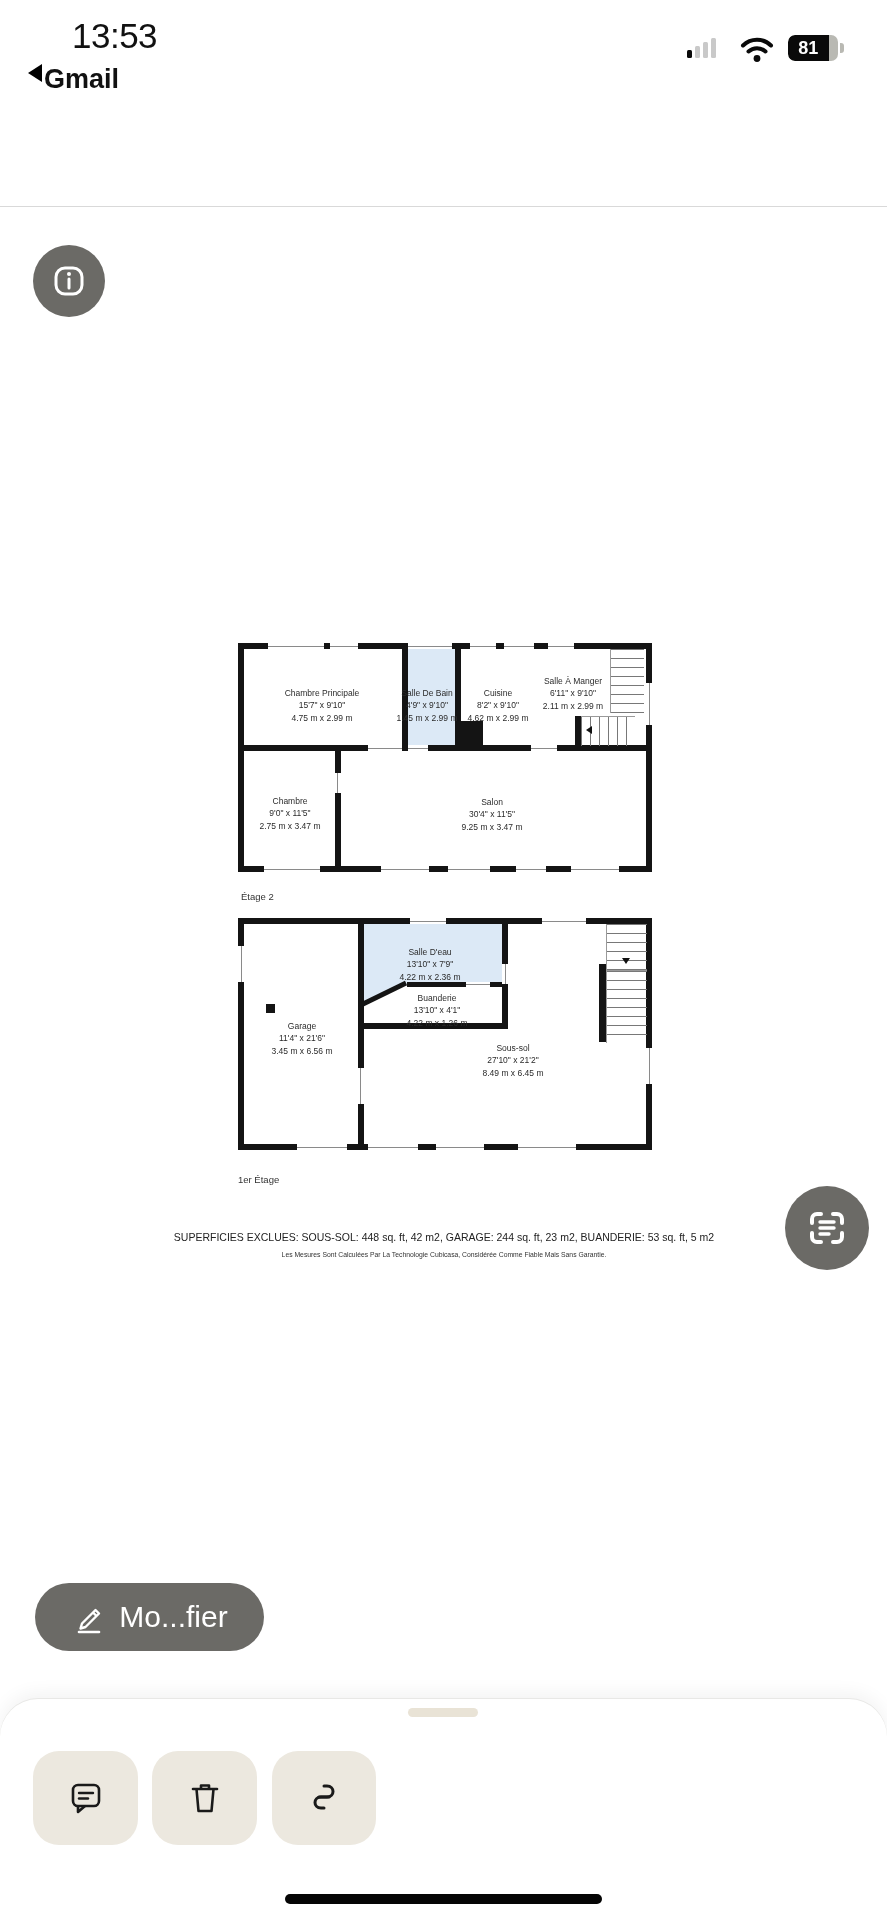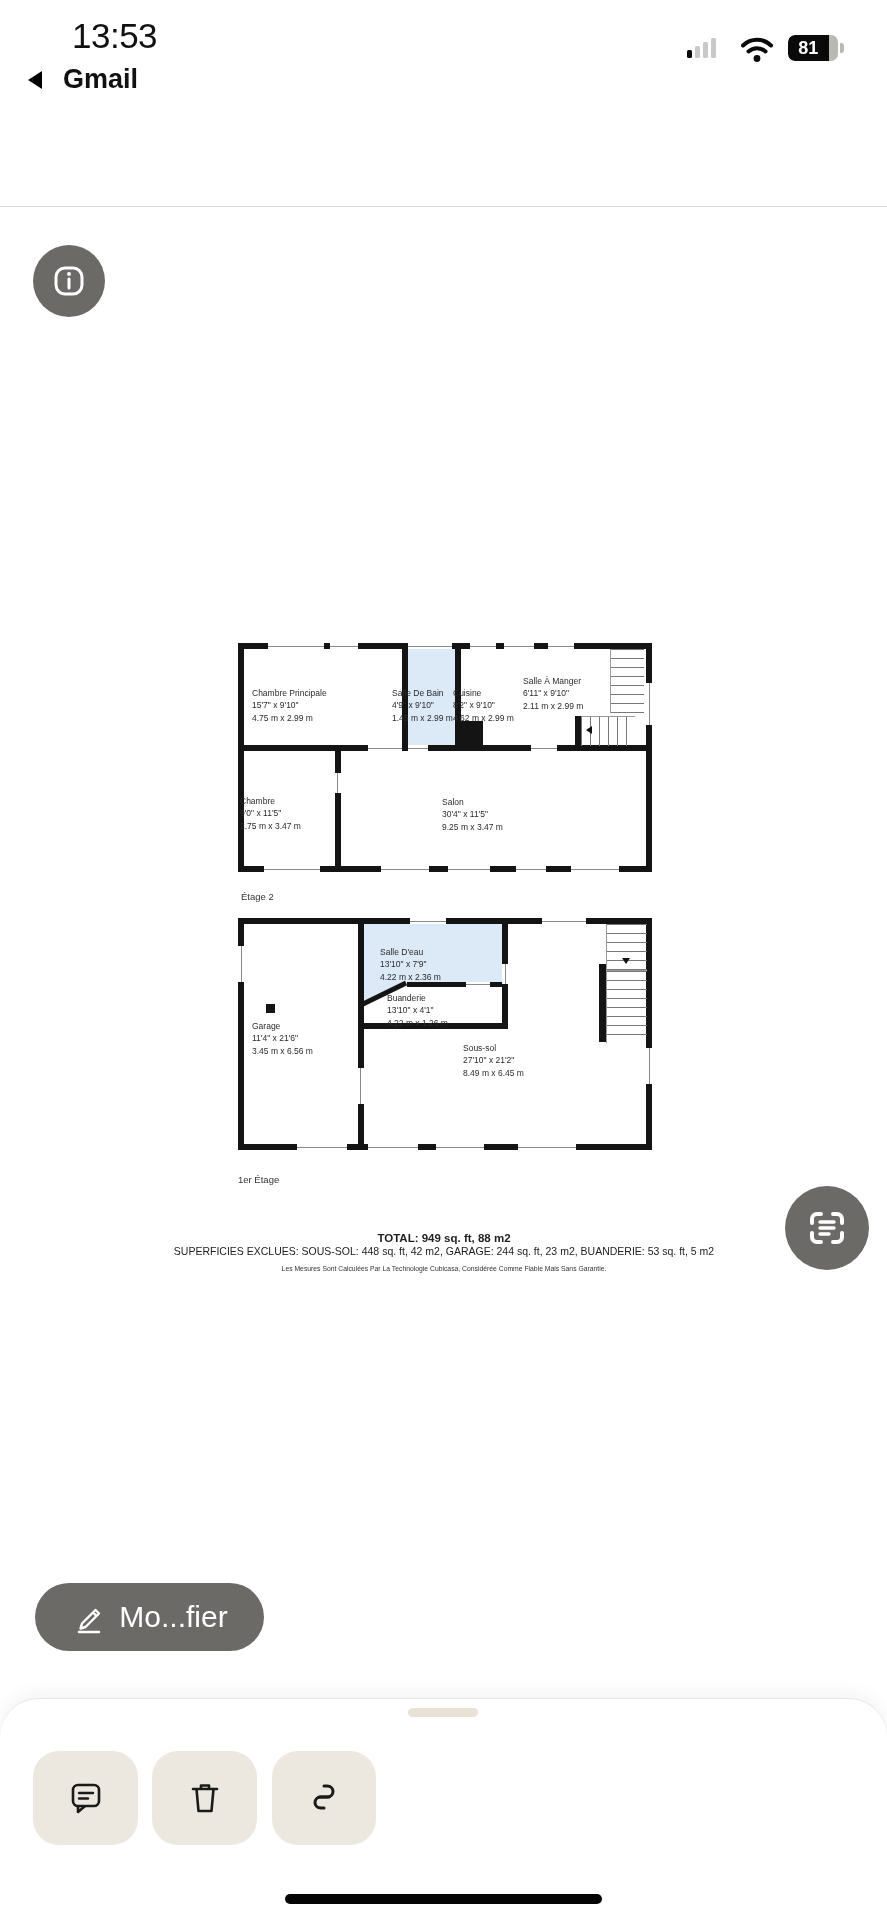--- a/index.html
+++ b/index.html
@@ -2,21 +2,21 @@
 <html><head>
 <meta charset="utf-8">
 <style>
   html,body{margin:0;padding:0}
   body{width:887px;height:1920px;position:relative;background:#fff;overflow:hidden;
        font-family:"Liberation Sans",sans-serif;color:#111}
   .abs{position:absolute}
   svg{display:block}
   
   .time{font-size:35px;font-weight:400;letter-spacing:-.5px}
-  .backapp{display:flex;align-items:center;gap:21px;font-size:27px;font-weight:700}
+  .backapp{display:flex;gap:2px;font-size:27px;font-weight:700}
   .tri-left{width:0;height:0;border-top:9px solid transparent;border-bottom:9px solid transparent;border-right:14px solid #000}
   .sigbars{display:flex;align-items:flex-end;gap:3px}
   .sigbars i{display:block;width:5px;border-radius:1.5px;background:#c9c9c9}
   .sigbars i.on{background:#0a0a0a}
   .batt{width:50px;height:26px;border-radius:7px;background:#b9b9b3;position:relative;overflow:hidden}
   .batt .fill{position:absolute;left:0;top:0;bottom:0;width:81%;background:#0a0a0a;border-radius:7px 0 0 7px}
   .batt .pct{position:absolute;left:0;top:0;bottom:0;width:81%;display:flex;align-items:center;justify-content:center;
              color:#fff;font-size:18px;font-weight:700}
   .nub{width:4px;height:10px;background:#b9b9b3;border-radius:0 3px 3px 0}
   
@@ -29,21 +29,21 @@
   
   .plan{position:absolute;background:#fff}
   .wall{position:absolute;background:#141414}
   .win-h{position:absolute;background:#fff}
   .win-h::after{content:"";position:absolute;left:0;right:0;top:50%;height:1px;margin-top:-0.5px;background:#8a8a8a}
   .win-v{position:absolute;background:#fff}
   .win-v::after{content:"";position:absolute;top:0;bottom:0;left:50%;width:1px;margin-left:-0.5px;background:#8a8a8a}
   .roomfill{position:absolute;background:#dce9f6}
   .stair-h{position:absolute;background:repeating-linear-gradient(to bottom,#787878 0 1px,transparent 1px 9px);border-left:1px solid #9a9a9a}
   .stair-v{position:absolute;background:repeating-linear-gradient(to right,#787878 0 1px,transparent 1px 9px);border-top:1px solid #9a9a9a}
-  .room-label{position:absolute;font-size:8.5px;line-height:1.45;color:#2b2b2b;white-space:nowrap}
+  .room-label{position:absolute;text-align:center;font-size:8.5px;line-height:1.45;color:#2b2b2b;white-space:nowrap}
   .floor-tag{position:absolute;font-size:9.5px;color:#333}
   .tri-sm-left{position:absolute;width:0;height:0;border-top:4px solid transparent;border-bottom:4px solid transparent;border-right:6px solid #111}
   .tri-sm-down{position:absolute;width:0;height:0;border-left:4px solid transparent;border-right:4px solid transparent;border-top:6px solid #111}
   
   .summary{position:absolute;left:124px;top:1231px;width:640px;text-align:center;color:#222;
            font-size:10.5px;line-height:1.24}
   .summary .total{font-size:11.5px;font-weight:700}
   .summary .disc{font-size:6.8px;color:#333;margin-top:7px}
   
   .modify{position:absolute;left:35px;top:1583px;width:229px;height:68px;border-radius:34px;background:#6b6a66;
@@ -251,21 +251,20 @@
     </div>
     <div class="room-label" style="left:225px;top:124px;width:100px">
       <div>Sous-sol</div>
         <div>27'10" x 21'2"</div>
         <div>8.49 m x 6.45 m</div>
     </div>
   </div>
   <div class="floor-tag" style="left:238px;top:967px">1er Étage</div>
 
   <div class="summary" style="top:1024px">
-    <div class="total">TOTAL: 949 sq. ft, 88 m2</div>
     <div>SUPERFICIES EXCLUES: SOUS-SOL: 448 sq. ft, 42 m2, GARAGE: 244 sq. ft, 23 m2, BUANDERIE: 53 sq. ft, 5 m2</div>
     <div class="disc">Les Mesures Sont Calculées Par La Technologie Cubicasa, Considérée Comme Fiable Mais Sans Garantie.</div>
   </div>
 
   <div class="graycirc abs" style="left:785px;top:979px;width:84px;height:84px">
     <svg width="46" height="46" viewBox="0 0 46 46">
       <path d="M17 9h-4a5 5 0 0 0-5 5v4" fill="none" stroke="#fff" stroke-width="4" stroke-linecap="round"></path>
       <path d="M29 9h4a5 5 0 0 1 5 5v4" fill="none" stroke="#fff" stroke-width="4" stroke-linecap="round"></path>
       <path d="M17 37h-4a5 5 0 0 1-5-5v-4" fill="none" stroke="#fff" stroke-width="4" stroke-linecap="round"></path>
       <path d="M29 37h4a5 5 0 0 0 5-5v-4" fill="none" stroke="#fff" stroke-width="4" stroke-linecap="round"></path>

